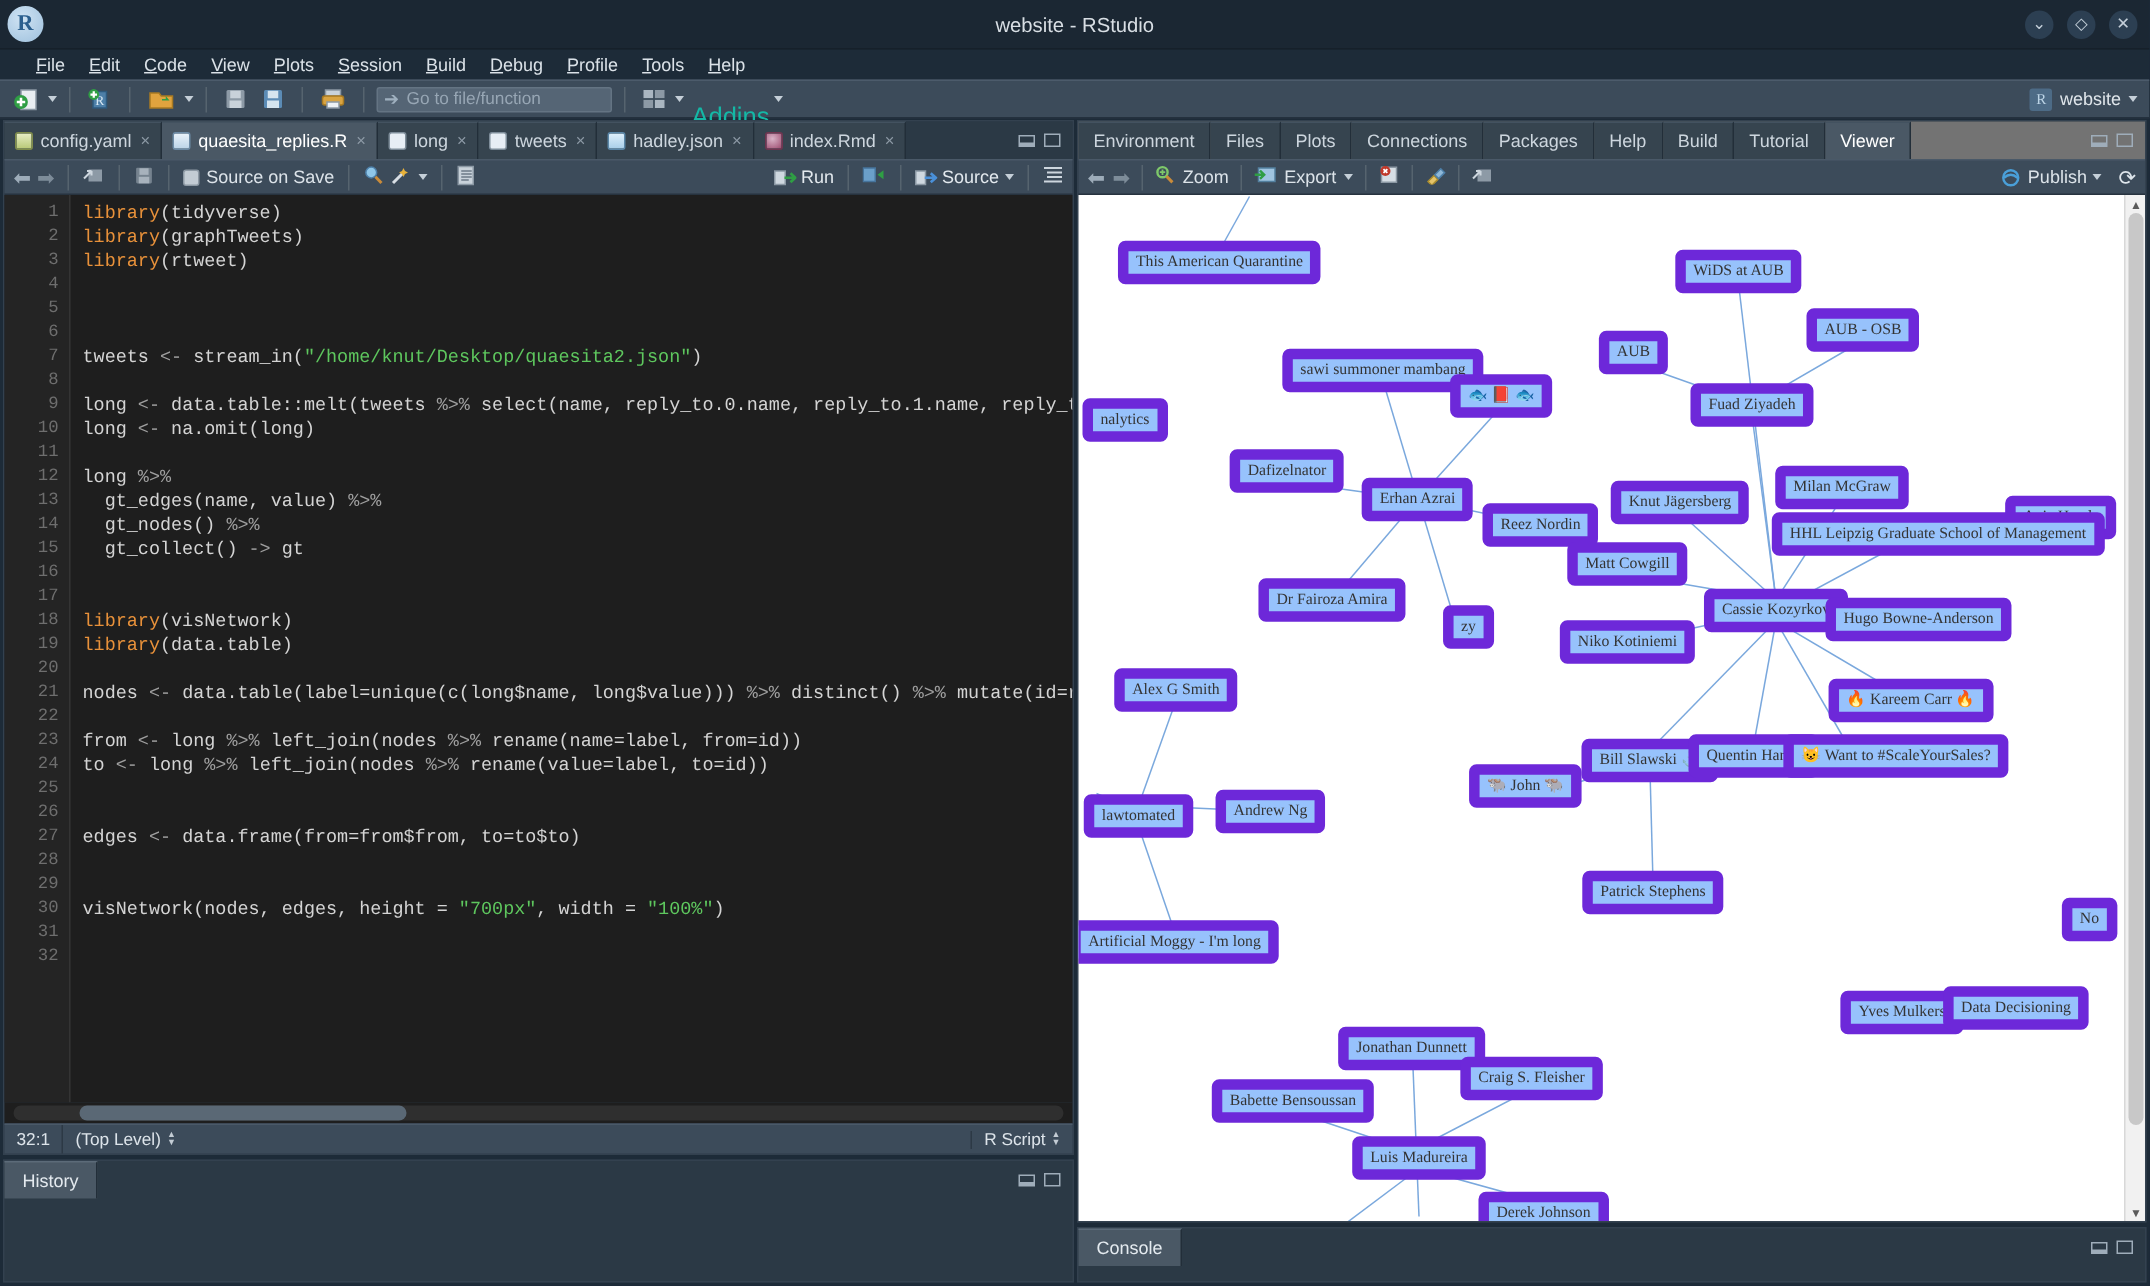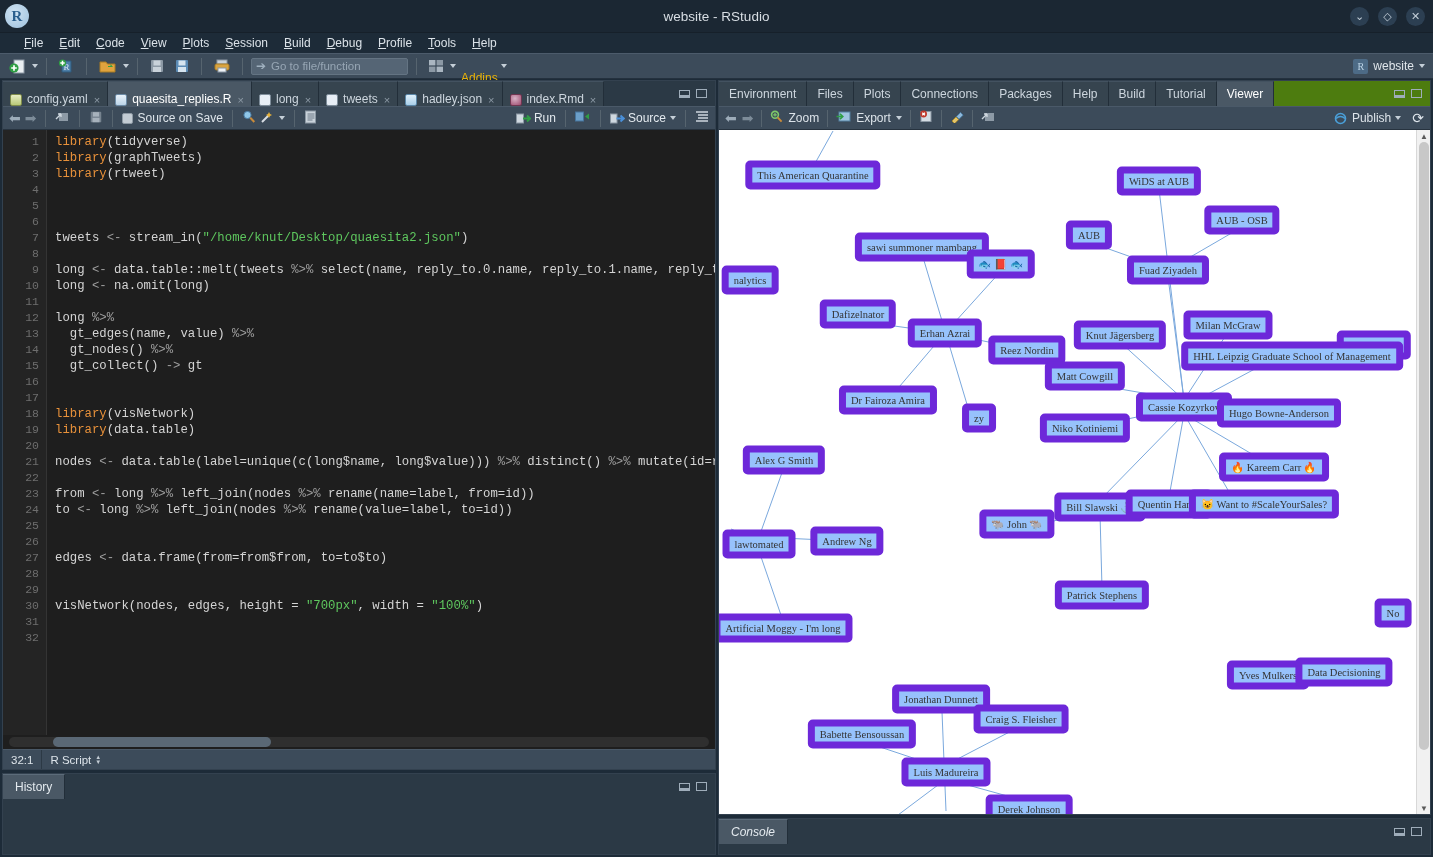--- a/index.html
+++ b/index.html
@@ -48,42 +48,42 @@
     border-top:1px solid #4c5b6b; border-bottom:1px solid #24313e;
   }
   .tb-sep { width:1px; height:17px; background:#56646f; margin:0 5px; }
   .tb-btn { display:flex; align-items:center; gap:2px; padding:1px 3px; }
   .caret { width:0;height:0;border-left:3.5px solid transparent;border-right:3.5px solid transparent;border-top:4px solid #c5cfd8; }
   .gotofile {
     width:157px; height:17px; background:#556575; border:1px solid #647483;
     border-radius:2px; display:flex; align-items:center; padding-left:4px; gap:5px;
     font-size:11.5px; color:#97a6b4;
   }
-  .addins { font-size:12px; color:#eab308; padding-left:2px;margin-top:23px; }
+  .addins { font-size:17px; color:#14b8a6; padding-left:2px;margin-top:23px; }
   .project-ind {
     margin-left:auto; display:flex; align-items:center; gap:5px;
     font-size:12px; color:#dfe5ea; padding-right:2px;
   }
   .proj-icon {
     width:15px;height:15px;border-radius:2px;background:#4d6b86;
     display:flex;align-items:center;justify-content:center;
     font-family:"Liberation Serif",serif;font-size:10px;color:#bcd4e6;
   }
 
   
   .workspace { display:flex; height:778px; background:#1d2b38; }
   .pane-left  { width:717px; display:flex; flex-direction:column; }
   .pane-right { width:716px; display:flex; flex-direction:column; }
 
   
   .source-pane { height:690px; display:flex; flex-direction:column;
                  border:1px solid #33414f; margin:1px 1px 0 2px; background:#2c3a48; }
   .tabbar { height:25px; background:#2b3945; display:flex; align-items:stretch; position:relative; }
   .tab {
-    display:flex; align-items:flex-end; gap:5px; padding:0 7px;
+    display:flex; align-items:center; gap:5px; padding:0 7px;
     font-size:12px; color:#cdd6de;
     background:#36444f; border-right:1px solid #222e39;
     border-top:1px solid #435260;
   }
   .tab.active { background:#4a5865; color:#ffffff; }
   .tab .x { color:#8d9aa6; font-size:11px; margin-left:1px; }
   .tabicon { width:12px; height:12px; border-radius:2px; display:inline-block; }
   .ic-yaml { background:linear-gradient(#e7edc4,#b9c978); border:1px solid #7f8c4b; }
   .ic-r    { background:linear-gradient(#e9f2fa,#bcd4e8); border:1px solid #6d8ba6; }
   .ic-grid { background:#e7eef5; border:1px solid #7e8d9a; }
@@ -139,21 +139,21 @@
                   background:#2b3945; display:flex; flex-direction:column; }
   .hist-tabbar { height:25px; display:flex; align-items:stretch; }
   .hist-tab { display:flex; align-items:center; padding:0 12px; font-size:12px;
               color:#e4eaef; background:#4a5865; border-top:1px solid #5c6b79;
               border-right:1px solid #222e39; }
   .panebtns { margin-left:auto; display:flex; align-items:center; gap:6px; padding-right:8px; }
 
   
   .viewer-pane { height:735px; margin:1px 2px 0 1px; border:1px solid #33414f;
                  background:#2b3945; display:flex; flex-direction:column; }
-  .v-tabbar { height:25px; display:flex; align-items:stretch; background:#4d7c0f; }
+  .v-tabbar { height:25px; display:flex; align-items:stretch; background:#737373; }
   .v-tab { display:flex; align-items:center; padding:0 10px; font-size:12px;
            color:#cdd6de; background:#36444f; border-right:1px solid #222e39;
            border-top:1px solid #435260; }
   .v-tab.active { background:#4a5865; color:#ffffff; }
   .v-toolbar { height:24px; background:#3c4b5a; display:flex; align-items:center;
                padding:0 6px; gap:5px; border-bottom:1px solid #27333f;
                border-top:1px solid #4a5968; font-size:12px; color:#dce3e9; }
   .v-toolbar .tb-sep { margin:0 3px; }
   .publish { margin-left:auto; display:flex; align-items:center; gap:4px; padding-right:4px; }
 
@@ -169,21 +169,21 @@
   .net-svg { position:absolute; left:0; top:0; }
   .node {
     position:absolute; transform:translate(-50%,-50%);
     background:#97c2fc; border:7px solid #6d28d9; border-radius:5px;
     padding:1px 5px; font-size:10.5px; color:#343434;
     font-family:Liberation Serif, serif; white-space:nowrap; line-height:13px;
   }
 
   
   .console-pane { flex:1; margin:3px 2px 2px 1px; border:1px solid #33414f;
-                  background:#2b3945; display:flex; flex-direction:column;font-style:italic; }
+                  background:#2b3945; display:flex; flex-direction:column; }
   .c-tab { display:flex; align-items:center; padding:0 12px; font-size:12px;
            color:#e4eaef; background:#4a5865; border-top:1px solid #5c6b79;
            border-right:1px solid #222e39; }
 
   .minmax { display:flex; gap:4px; align-items:center; }
   .mm-min { width:11px; height:8px; border:1px solid #9fadba; border-bottom-width:3px; }
   .mm-max { width:11px; height:9px; border:1px solid #9fadba; }
 </style>
 </head>
 <body>
@@ -445,20 +445,27 @@
       </div>
 
       <div class="hscroll-wrap">
         <div class="hscroll-track">
           <div class="hscroll-thumb"></div>
         </div>
       </div>
 
       <div class="statusbar">
         <div class="sb-cell">32:1</div>
+        <div class="sb-grow">
+          <span>(Top Level)</span>
+          <span class="updown">
+              <span>▲</span>
+              <span>▼</span>
+            </span>
+        </div>
         <div class="sb-right">
           <span>R Script</span>
           <span class="updown">
               <span>▲</span>
               <span>▼</span>
             </span>
         </div>
       </div>
     </div>
 

